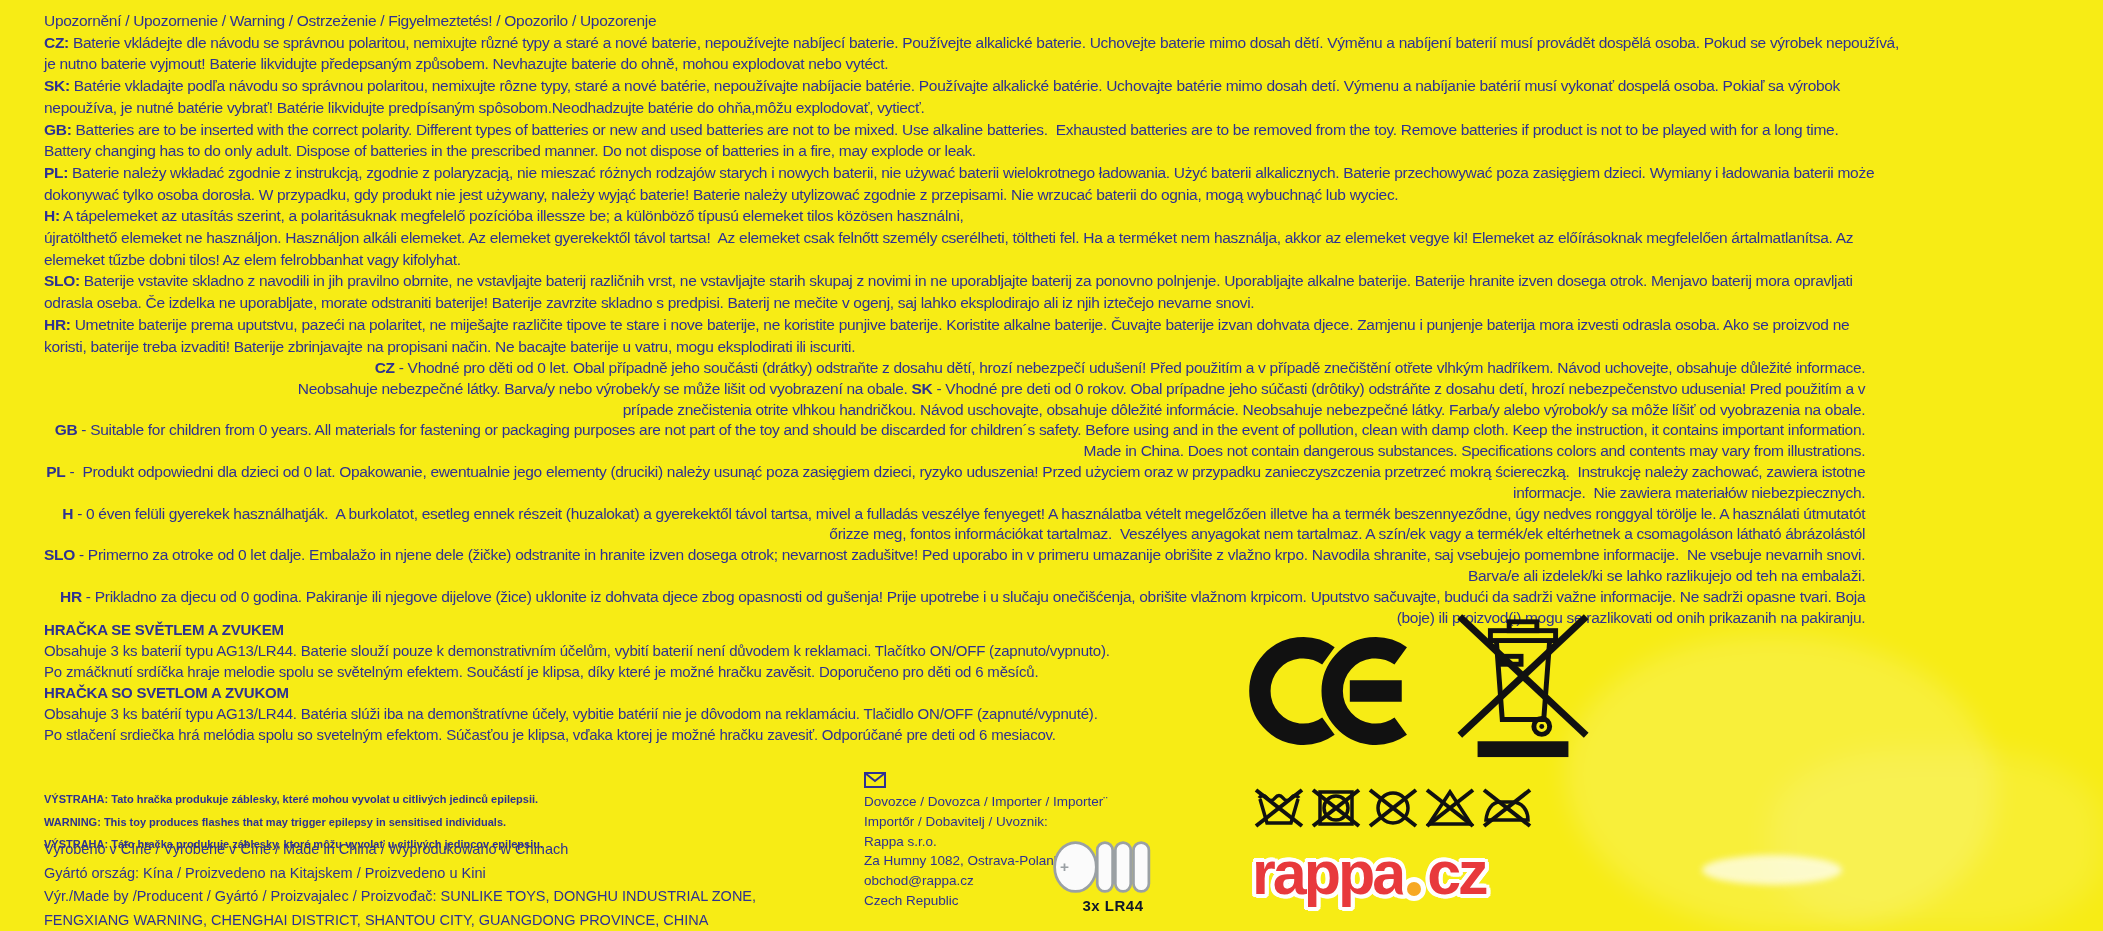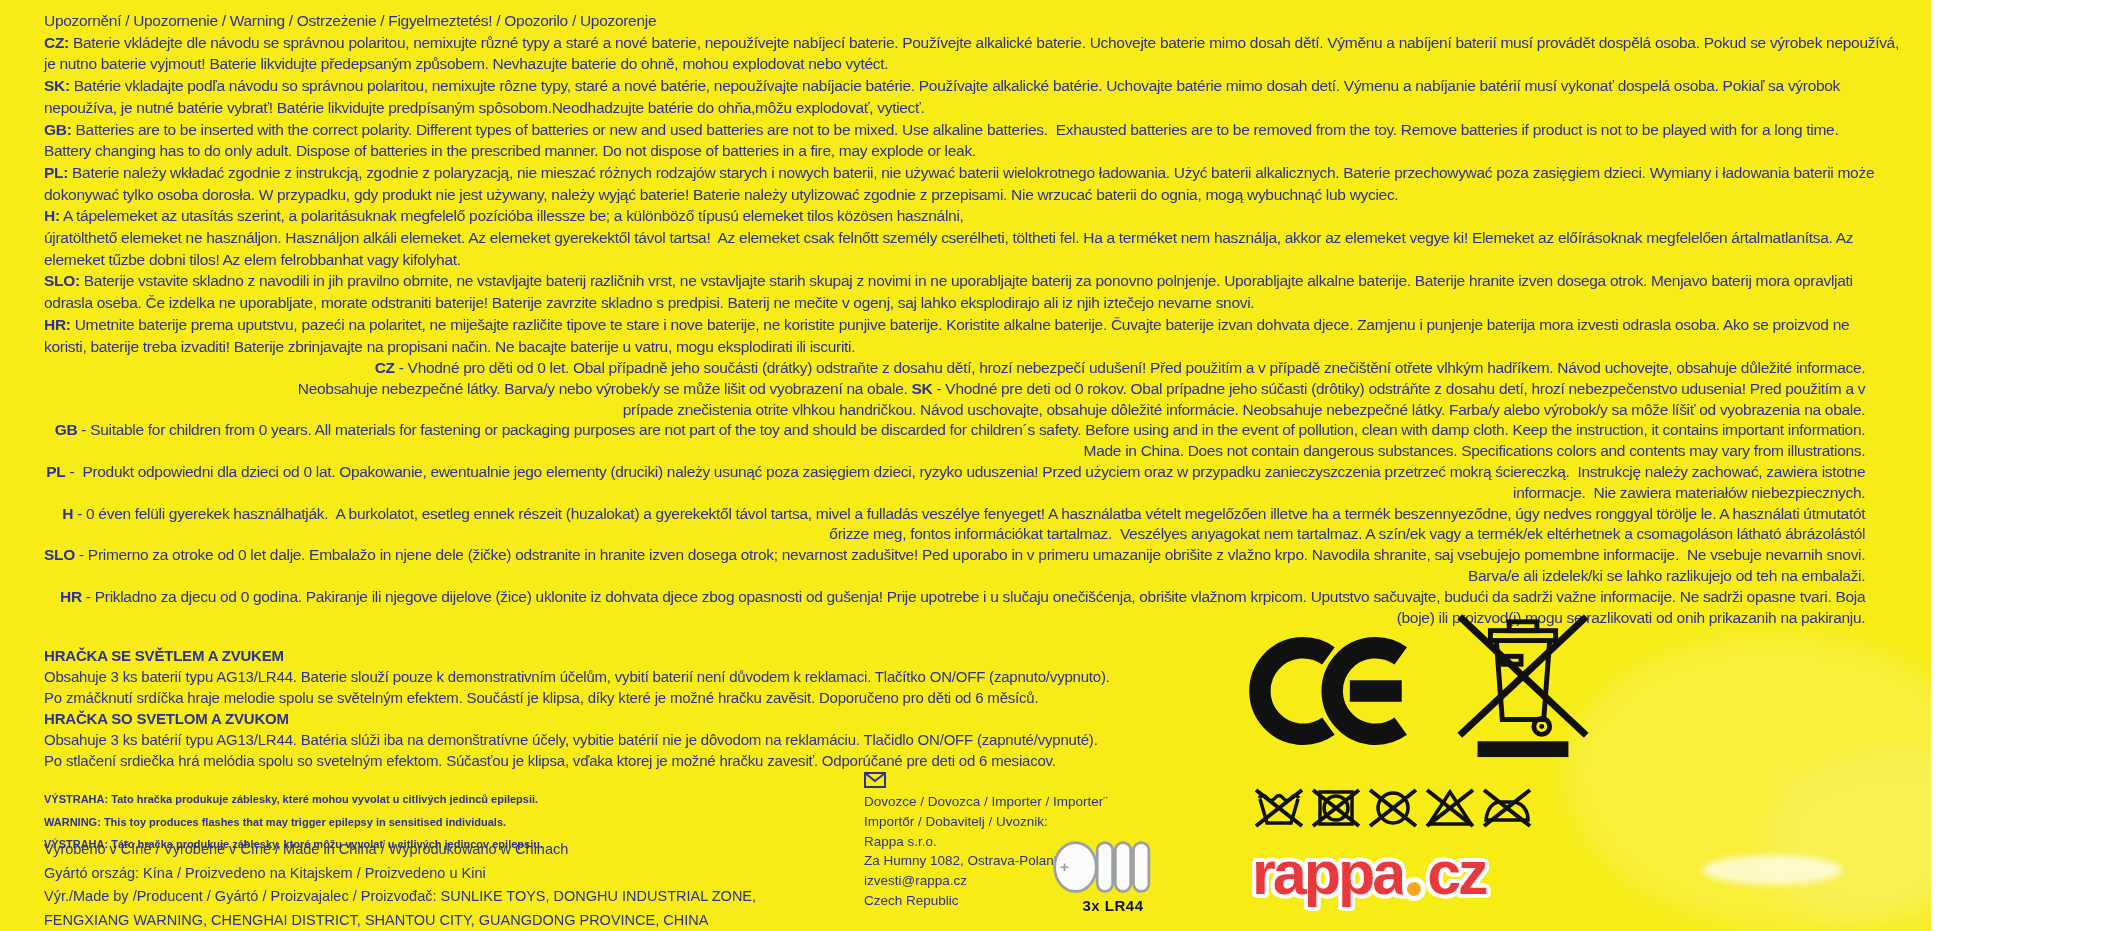--- a/index.html
+++ b/index.html
@@ -1,24 +1,24 @@
 <!DOCTYPE html>
 <html><head>
 <meta charset="utf-8">
 <style>
   html,body{margin:0;padding:0;}
   body{width:2103px;height:931px;overflow:hidden;}
-  .sheet{position:relative;width:1931px;height:931px;background:#f7ec15;font-family:"Liberation Sans",sans-serif;color:#2e3192;overflow:hidden;}
+  .sheet{position:relative;width:2103px;height:931px;background:#f7ec15;font-family:"Liberation Sans",sans-serif;color:#2e3192;overflow:hidden;}
   .tblock{position:absolute;left:44px;}
   .tblock div{white-space:pre;}
   b{font-weight:bold;}
 
   #top-block{top:10px;font-size:15.5px;line-height:21.7px;letter-spacing:-0.3px;}
   #safety-block{top:358px;font-size:15.5px;line-height:20.8px;letter-spacing:-0.3px;text-align:right;}
-  #product-block{top:646px;font-size:15px;line-height:20.9px;letter-spacing:-0.2px;}
+  #product-block{top:620px;font-size:15px;line-height:20.9px;letter-spacing:-0.2px;}
   #epilepsy-block{top:788px;font-size:11px;line-height:22.6px;font-weight:bold;}
   #origin-block{top:838px;font-size:14.5px;line-height:23.6px;}
 
   #importer-block{position:absolute;left:864px;top:772px;font-size:13.5px;line-height:19.8px;}
   #importer-block .env{display:block;margin-bottom:4px;}
   #importer-block div{white-space:pre;}
 
   #battery-block{position:absolute;left:1050px;top:838px;width:126px;text-align:center;}
   #battery-label{color:#0f172a;font-size:15px;font-weight:bold;letter-spacing:0.5px;margin-top:1px;}
 
@@ -68,21 +68,21 @@
 
   <div class="tblock" id="origin-block">
     <div><div>Vyrobeno v Číně / Vyrobené v Číne / Made in China / Wyprodukowano w Chinach</div><div>Gyártó ország: Kína / Proizvedeno na Kitajskem / Proizvedeno u Kini</div><div>Výr./Made by /Producent / Gyártó / Proizvajalec / Proizvođač: SUNLIKE TOYS, DONGHU INDUSTRIAL ZONE,</div><div>FENGXIANG WARNING, CHENGHAI DISTRICT, SHANTOU CITY, GUANGDONG PROVINCE, CHINA</div></div>
   </div>
 
   <div id="importer-block">
     <svg class="env" width="22" height="16" viewBox="0 0 22 16">
       <rect x="1" y="1" width="20" height="14" fill="none" stroke="#2e3192" stroke-width="2"></rect>
       <path d="M1,1 L11,9 L21,1" fill="none" stroke="#2e3192" stroke-width="2"></path>
     </svg>
-    <div><div>Dovozce / Dovozca / Importer / Importer¨</div><div>Importőr / Dobavitelj / Uvoznik:</div><div>Rappa s.r.o.</div><div>Za Humny 1082, Ostrava-Polanka,</div><div>izvesti@rappa.cz</div><div>Czech Republic</div></div>
+    <div><div>Dovozce / Dovozca / Importer / Importer¨</div><div>Importőr / Dobavitelj / Uvoznik:</div><div>Rappa s.r.o.</div><div>Za Humny 1082, Ostrava-Polanka,</div><div>obchod@rappa.cz</div><div>Czech Republic</div></div>
   </div>
 
   <div id="battery-block">
     <svg width="118" height="58" viewBox="0 0 130 64">
       <rect x="92" y="5" width="17" height="54" rx="8.5" fill="#fbfbfb" stroke="#9aa0a4" stroke-width="3"></rect>
       <rect x="72" y="5" width="17" height="54" rx="8.5" fill="#fbfbfb" stroke="#9aa0a4" stroke-width="3"></rect>
       <rect x="52" y="5" width="17" height="54" rx="8.5" fill="#fbfbfb" stroke="#9aa0a4" stroke-width="3"></rect>
       <ellipse cx="28" cy="32" rx="23" ry="27" fill="#fbfbfb" stroke="#9aa0a4" stroke-width="3"></ellipse>
       <text x="11" y="38" font-family="Liberation Sans, sans-serif" font-size="17" font-weight="bold" fill="#9aa0a4">+</text>
     </svg>

